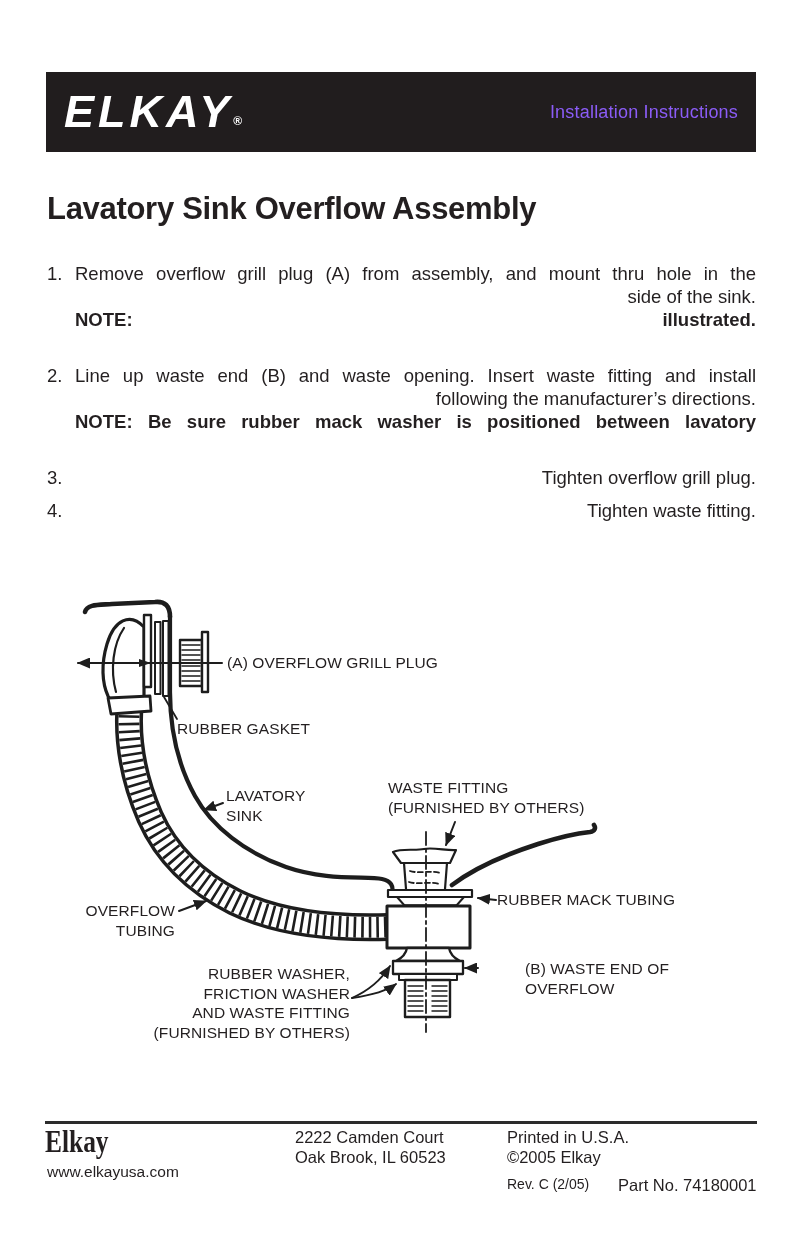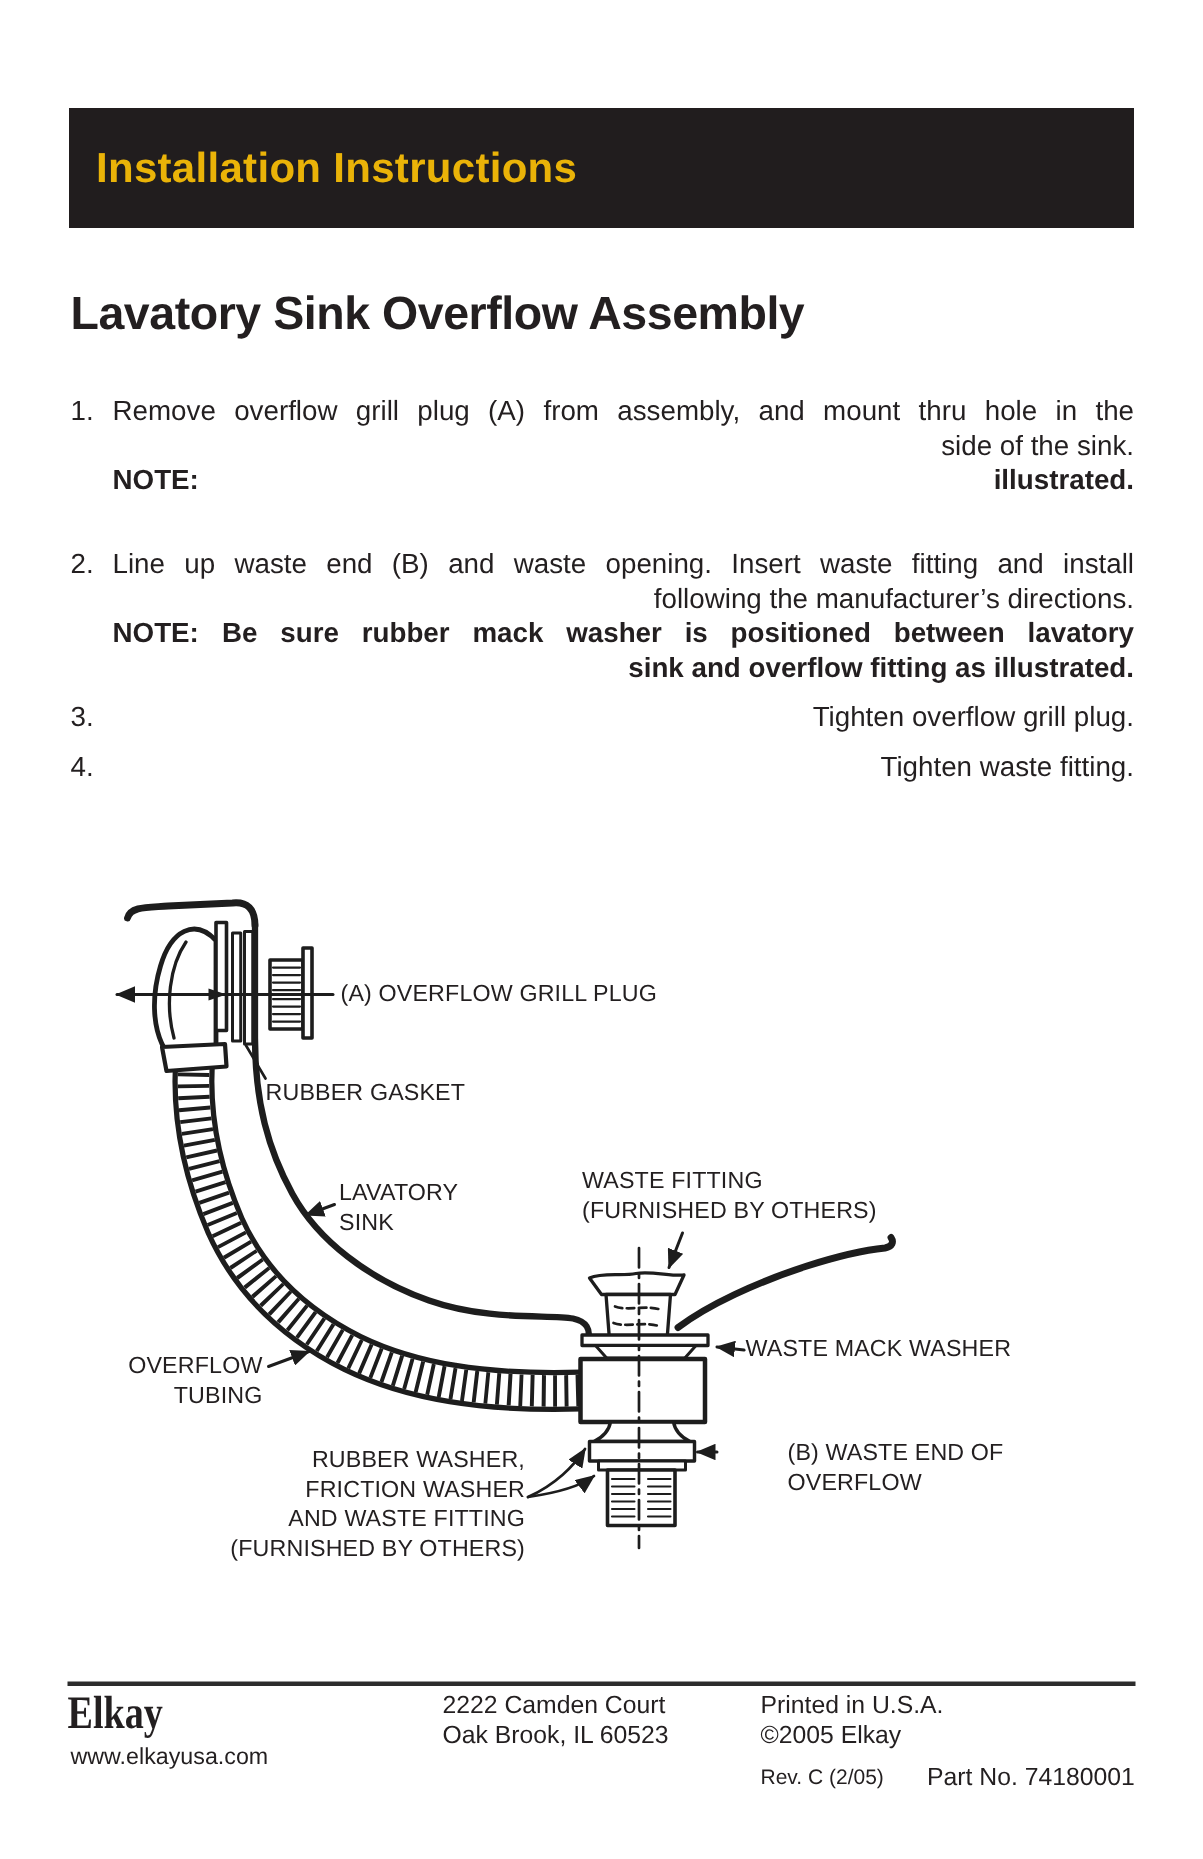--- a/index.html
+++ b/index.html
@@ -15,21 +15,21 @@
   .banner {
     position:absolute; left:46px; top:72px; width:710px; height:80px;
     background:#211d1e; display:flex; align-items:center;
     justify-content:space-between; padding:0 18px 0 18px; box-sizing:border-box;
   }
   .logo {
     color:#fff; font-weight:bold; font-style:italic;
     font-size:45px; letter-spacing:4px; white-space:nowrap;
   }
   .logo .reg { font-size:12px; letter-spacing:0; font-style:normal; vertical-align:2px; }
-  .banner-title { color:#eab308; font-weight:bold; font-size:28px; letter-spacing:0.2px; white-space:nowrap; }
+  .banner-title { color:#8b5cf6; font-weight:normal; font-size:18px; letter-spacing:0.2px; white-space:nowrap; }
 
   
   .doc-title { position:absolute; left:47px; top:170px; font-size:31px; font-weight:bold; letter-spacing:-0.3px; white-space:nowrap; }
   .main-note { position:absolute; left:47px; top:229px; font-size:18.5px; font-weight:bold; white-space:nowrap; }
 
   .step { position:absolute; left:47px; width:709px; font-size:18.5px; line-height:23px; }
   .step .num  { position:absolute; left:0; top:0; }
   .step .body { margin-left:28px; }
   .jline { text-align:justify; text-align-last:justify; }
   .lline { text-align:right; }
@@ -72,20 +72,21 @@
   .pcol    { position:absolute; left:507px; top:1128px; font-size:16.5px; line-height:19.5px; }
   .rev     { position:absolute; left:507px; top:1176px; font-size:14px; }
   .part    { position:absolute; left:618px; top:1176px; font-size:16.5px; }
 </style>
 </head>
 <body>
 
 <div class="page">
 
   <header class="banner">
+    <div class="logo"><span>ELKAY</span><span class="reg">®</span></div>
     <div class="banner-title">Installation Instructions</div>
   </header>
 
   <h1 class="doc-title">Lavatory Sink Overflow Assembly</h1>
 
   <div class="step" id="step-1">
     <span class="num">1.</span>
     <div class="body">
       <div class="jline">Remove overflow grill plug (A) from assembly, and mount thru hole in the</div>
       <div class="lline">side of the sink.</div>
@@ -100,21 +101,20 @@
 
   <div class="step" id="step-2">
     <span class="num">2.</span>
     <div class="body">
       <div class="jline">Line up waste end (B) and waste opening. Insert waste fitting and install</div>
       <div class="lline">following the manufacturer’s directions.</div>
       <div class="snote">
         <span class="nlabel">NOTE:</span>
         <div class="nbody">
           <div class="jline">Be sure rubber mack washer is positioned between lavatory</div>
-          <div class="lline ind-b">sink and overflow fitting as illustrated.</div>
         </div>
       </div>
     </div>
   </div>
 
   <div class="step" id="step-3">
     <span class="num">3.</span>
     <div class="body">
         <div class="lline">Tighten overflow grill plug.</div>
       </div>
@@ -210,21 +210,21 @@
         </g>
       </g>
     </svg>
 
     <div class="dlabel" id="lbl-grill">(A) OVERFLOW GRILL PLUG</div>
     <div class="dlabel" id="lbl-gasket">RUBBER GASKET</div>
     <div class="dlabel" id="lbl-sink">LAVATORY
 SINK</div>
     <div class="dlabel" id="lbl-fitting">WASTE FITTING
 (FURNISHED BY OTHERS)</div>
-    <div class="dlabel" id="lbl-mack">WASTE MACK WASHER</div>
+    <div class="dlabel" id="lbl-mack">RUBBER MACK TUBING</div>
     <div class="dlabel r" id="lbl-tubing">OVERFLOW
 TUBING</div>
     <div class="dlabel" id="lbl-wend">(B) WASTE END OF OVERFLOW</div>
     <div class="dlabel r" id="lbl-stack">RUBBER WASHER,
 FRICTION WASHER
 AND WASTE FITTING
 (FURNISHED BY OTHERS)</div>
   </div>
 
   <div class="footer-rule"></div>

